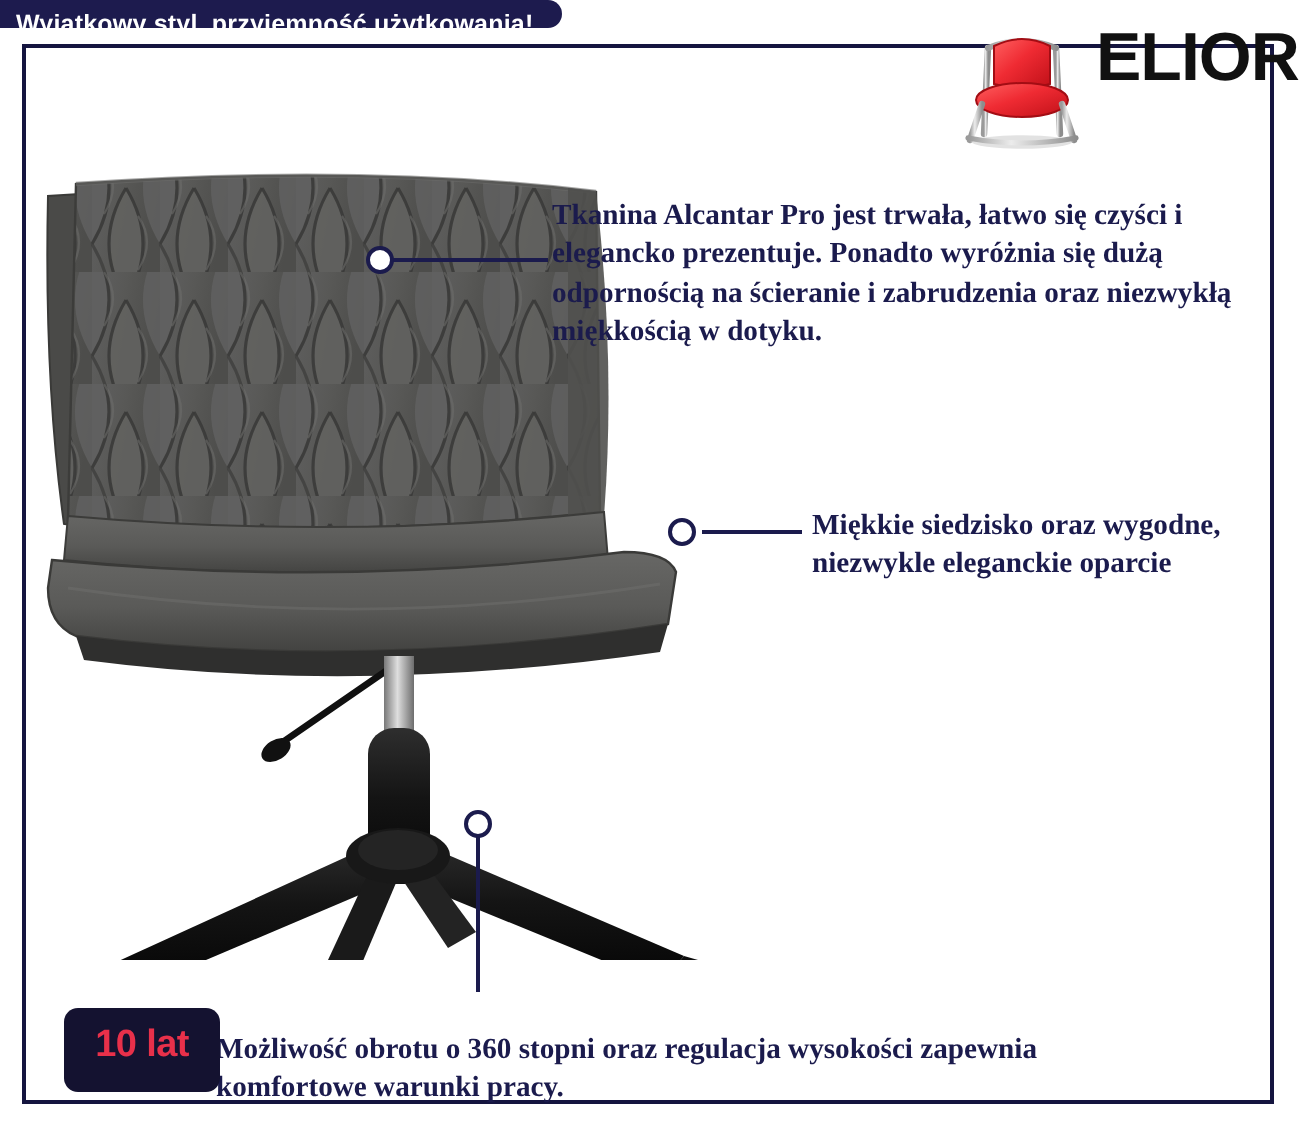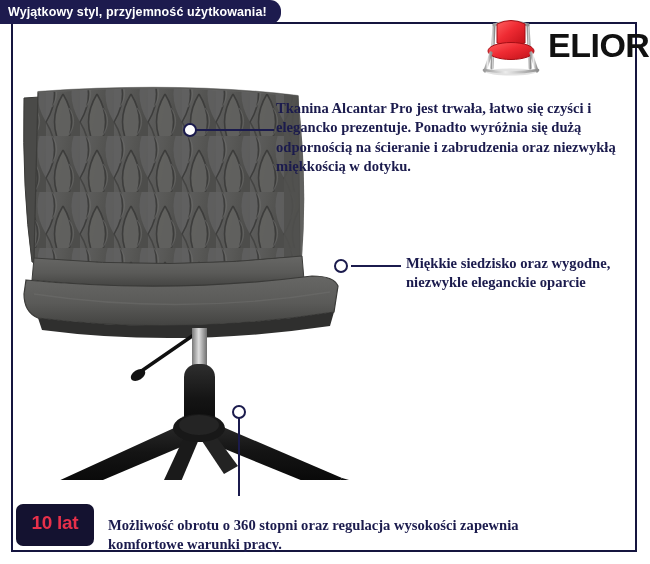--- a/index.html
+++ b/index.html
@@ -28,21 +28,21 @@
     border: 2px solid #15153f;
     box-sizing: border-box;
     pointer-events: none;
   }
 
   
   .ribbon {
     position: absolute;
     left: 0;
     top: 0;
-    height: 24px;
+    height: 14px;
     padding: 0 14px 0 8px;
     background: #1d1b4e;
     color: #ffffff;
     font-size: 12.5px;
     font-weight: bold;
     letter-spacing: 0.1px;
     line-height: 24px;
     white-space: nowrap;
     border-top-right-radius: 11px;
     border-bottom-right-radius: 11px;
@@ -50,21 +50,21 @@
   }
 
   
   .brand {
     position: absolute;
     left: 480px;
     top: 12px;
     width: 158px;
     height: 66px;
     display: flex;
-    align-items: center;
+    align-items: flex-start;
     gap: 6px;
     z-index: 5;
   }
   .brand-mark {
     position: relative;
     width: 62px;
     height: 64px;
     flex: 0 0 62px;
   }
   .brand-name {
@@ -110,21 +110,21 @@
     border-radius: 50%;
     background: #ffffff;
     border: 2.5px solid #1b1b4d;
     box-sizing: border-box;
     z-index: 5;
   }
 
   
   .warranty {
     position: absolute;
-    left: 16px;
+    left: 32px;
     top: 504px;
     width: 78px;
     height: 42px;
     background: #141230;
     border-radius: 7px;
     text-align: center;
     overflow: hidden;
     z-index: 5;
   }
   .warranty-top {

